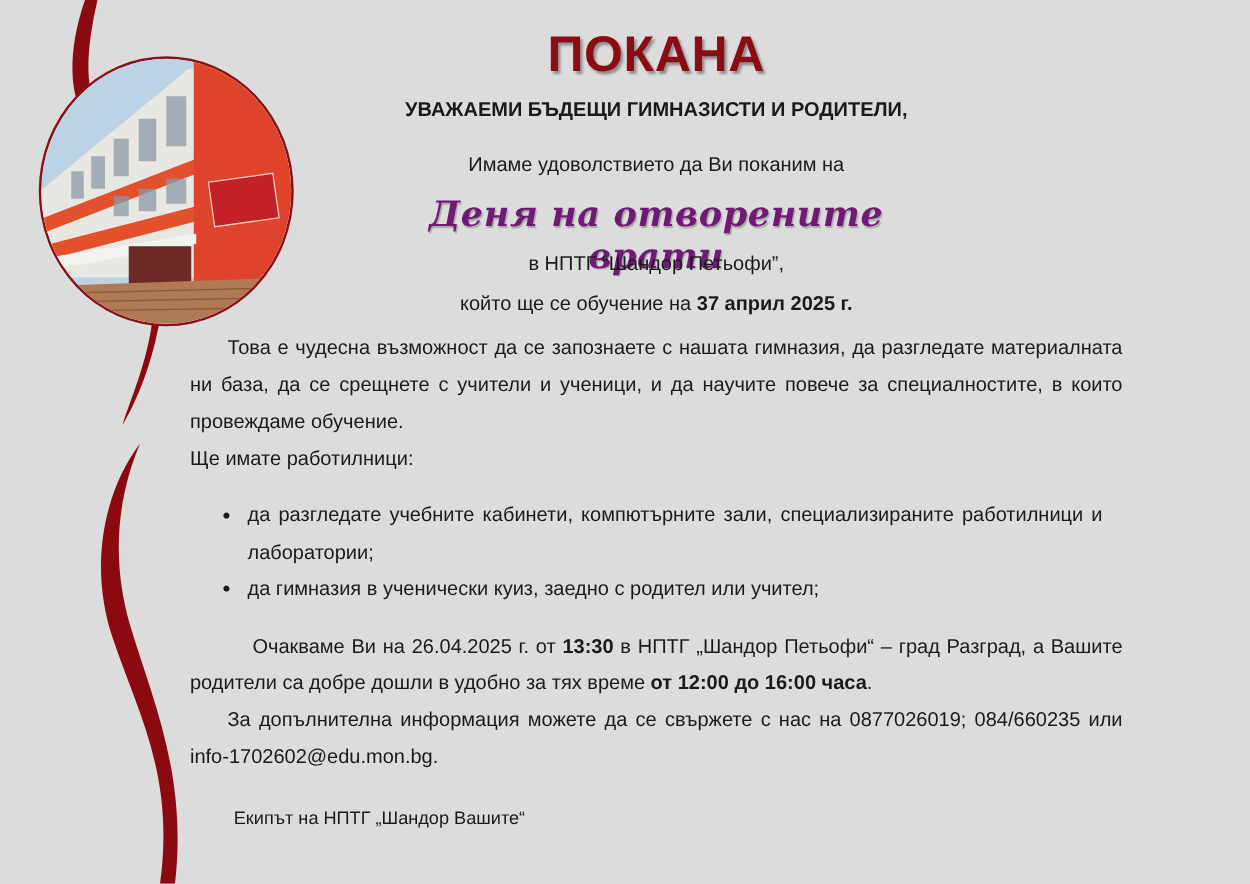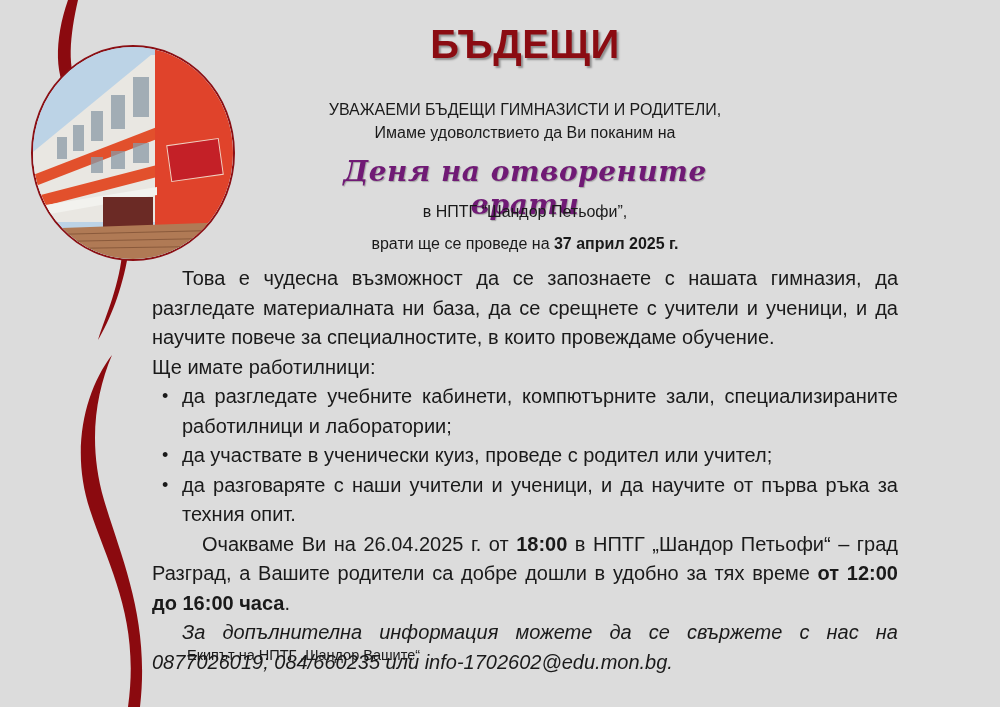--- a/index.html
+++ b/index.html
@@ -20,43 +20,43 @@
     position: absolute; left: 0; right: 0; top: 22px; text-align: center;
     margin-left: 50px;
     font-family: "Liberation Sans", sans-serif; font-weight: bold;
     font-size: 40px; color: #8b0c12; letter-spacing: 0.5px;
     text-shadow: 2px 2px 2px rgba(0,0,0,0.35);
   }
   .line-c {
     position: absolute; left: 300px; width: 450px; text-align: center;
     font-size: 16px;
   }
-  .greeting { top: 101px; font-size: 16px; }
+  .greeting { top: 80px; font-size: 16px; font-weight: bold; }
   .invite { top: 124px; }
   .event-name {
     position: absolute; left: 300px; width: 450px; top: 155px; text-align: center;
     font-family: "DejaVu Serif", serif; font-style: italic; font-weight: bold;
     font-size: 28px; color: #701a75; letter-spacing: 0.5px;
     text-shadow: 1px 1px 1px rgba(0,0,0,0.25);
   }
   .school { top: 203px; }
   .date-line { top: 235px; }
   .body-text {
     position: absolute; left: 152px; width: 746px; top: 264px;
-    font-size: 20px; line-height: 29.5px; text-align: justify;
+    font-size: 16px; line-height: 29.5px; text-align: justify;
   }
   .body-text p { margin: 0; }
   .indent { text-indent: 30px; }
   .indent2 { text-indent: 50px; }
-  ul.bullets { margin: 0; padding-left: 30px; list-style: none; }
+  ul.bullets { margin: 16px; padding-left: 30px; list-style: none; }
   ul.bullets li { position: relative; padding-left: 0; }
   ul.bullets li::before {
     content: "•"; position: absolute; left: -20px; top: 0; font-size: 18px;
   }
-  .italic { font-style: italic; }
+  .italic { }
   .signoff {
     position: absolute; left: 187px; top: 642px; font-size: 14.5px; line-height: 26px;
   }
   b { font-weight: bold; }
 </style>
 </head>
 <body>
 
 <svg class="ribbon" viewBox="0 0 200 707">
   <path d="M68,0 C54,40 54,80 72,100 L80,92 C66,70 70,35 78,0 Z" fill="#8b0a0f"></path>
@@ -93,37 +93,36 @@
 
     <polygon points="0,182 200,175 200,212 0,212" fill="#b07a55"></polygon>
     <g stroke="#8a5a3c" stroke-width="1">
       <line x1="0" y1="188" x2="200" y2="183"></line>
       <line x1="0" y1="195" x2="200" y2="191"></line>
       <line x1="0" y1="202" x2="200" y2="199"></line>
     </g>
   </svg>
 </div>
 
-<div class="title">БЪДЕЩИ</div>
+<div class="title">ПОКАНА</div>
 
 <div class="line-c greeting">УВАЖАЕМИ БЪДЕЩИ ГИМНАЗИСТИ И РОДИТЕЛИ,</div>
 <div class="line-c invite">Имаме удоволствието да Ви поканим на</div>
 <div class="event-name">Деня на отворените врати</div>
 <div class="line-c school">в НПТГ “Шандор Петьофи”,</div>
 <div class="line-c date-line">
-  <span>врати ще се проведе на </span><b>37 април 2025 г.</b>
+  <span>който ще се обучение на </span><b>37 април 2025 г.</b>
 </div>
 
 <div class="body-text">
   <p class="indent">Това е чудесна възможност да се запознаете с нашата гимназия, да разгледате материалната ни база, да се срещнете с учители и ученици, и да научите повече за специалностите, в които провеждаме обучение.</p>
   <p>Ще имате работилници:</p>
   <ul class="bullets">
     <li>да разгледате учебните кабинети, компютърните зали, специализираните работилници и лаборатории;</li>
-    <li>да участвате в ученически куиз, проведе с родител или учител;</li>
-    <li>да разговаряте с наши учители и ученици, и да научите от първа ръка за техния опит.</li>
+    <li>да гимназия в ученически куиз, заедно с родител или учител;</li>
   </ul>
-  <p class="indent2"><span>Очакваме Ви на 26.04.2025 г. от </span><b>18:00</b><span> в НПТГ „Шандор Петьофи“ – град Разград, а Вашите родители са добре дошли в удобно за тях време </span><b>от 12:00 до 16:00 часа</b><span>.</span></p>
+  <p class="indent2"><span>Очакваме Ви на 26.04.2025 г. от </span><b>13:30</b><span> в НПТГ „Шандор Петьофи“ – град Разград, а Вашите родители са добре дошли в удобно за тях време </span><b>от 12:00 до 16:00 часа</b><span>.</span></p>
   <p class="indent italic">За допълнителна информация можете да се свържете с нас на 0877026019; 084/660235 или info-1702602@edu.mon.bg.</p>
 </div>
 
 <div class="signoff">
   <div>Екипът на НПТГ „Шандор Вашите“</div>
 </div>
 
 </body></html>

